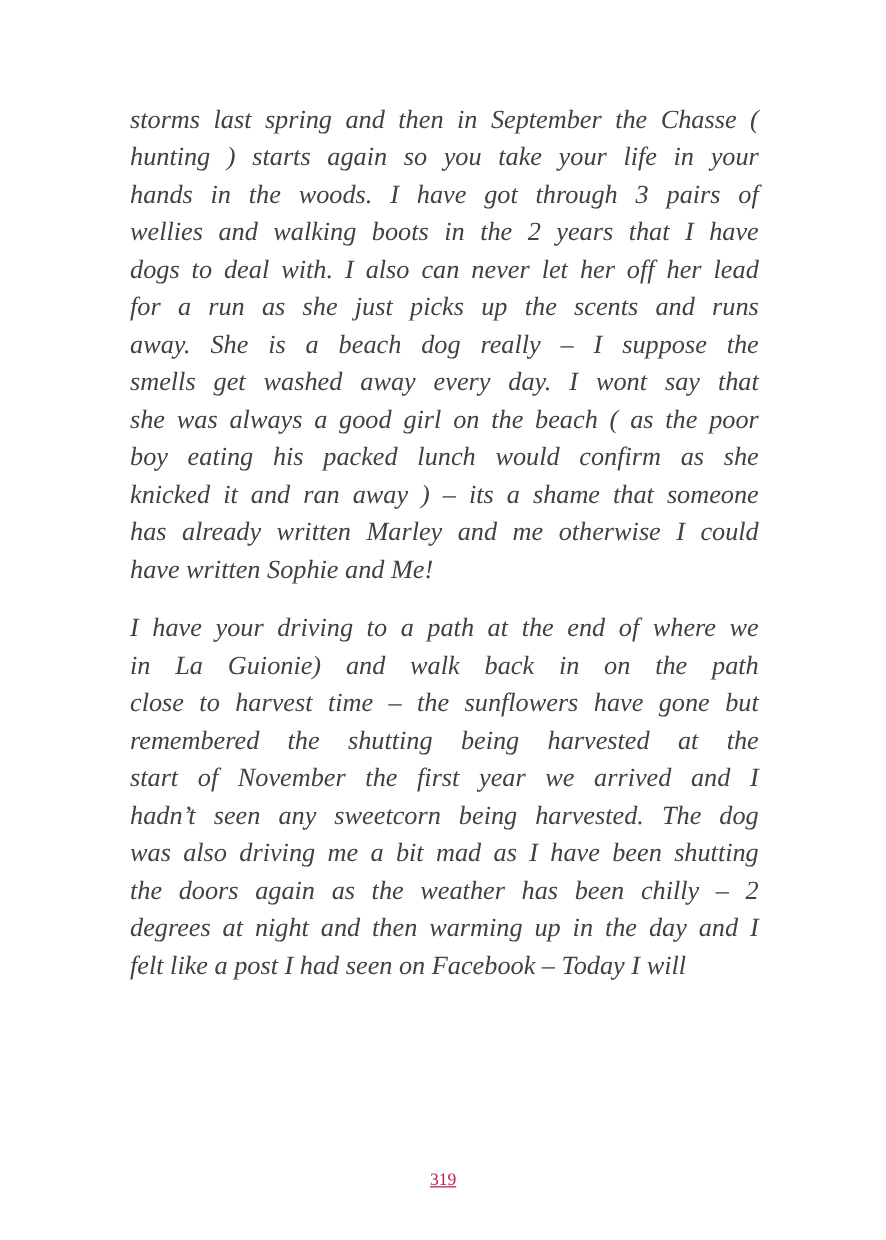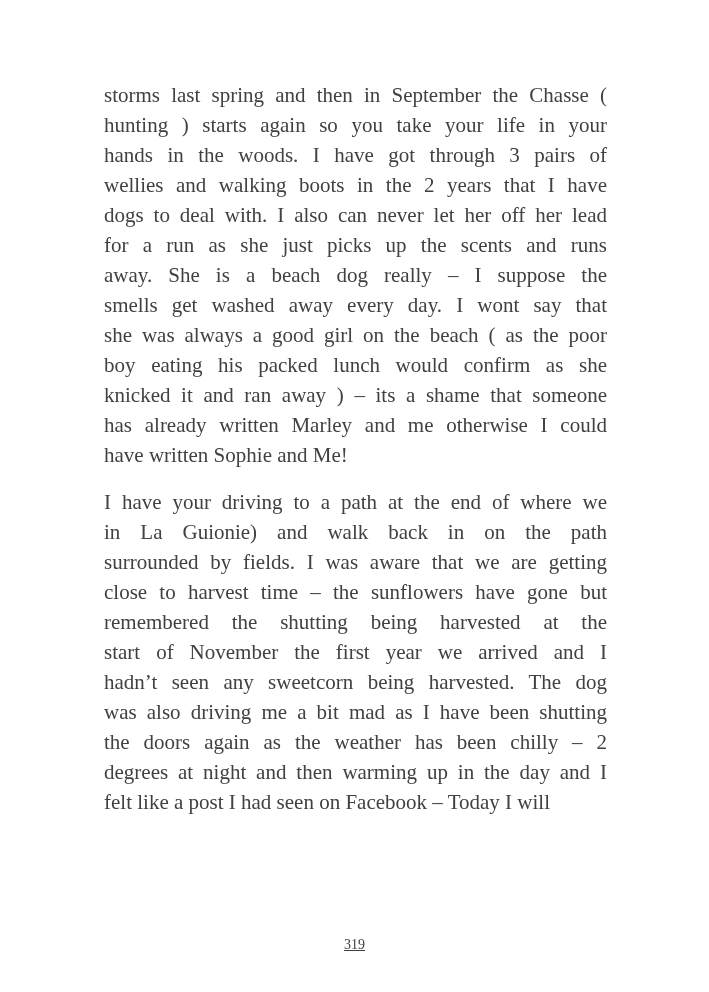--- a/index.html
+++ b/index.html
@@ -23,33 +23,34 @@
     width: 503px;
   }
   .paragraph { margin: 0; padding: 0; }
   .paragraph + .paragraph { margin-top: 17px; }
   .line {
     font-size: 21px;
     line-height: 30px;
     text-align: justify;
     text-align-last: justify;
     white-space: normal;
+    font-style: italic;
   }
   .line.para-end {
     text-align-last: left;
   }
   .page-number {
     position: absolute;
     top: 936px;
     left: 0;
     width: 709px;
     text-align: center;
     font-size: 14px;
     line-height: 18px;
-    color: #404040;
+    color: #be185d;
     text-decoration: underline;
   }
 </style>
 </head>
 <body>
 
 <div class="page">
   <div class="text-block">
 
     <div class="paragraph">
@@ -64,21 +65,20 @@
       <div class="line">she was always a good girl on the beach ( as the poor</div>
       <div class="line">boy eating his packed lunch would confirm as she</div>
       <div class="line">knicked it and ran away ) – its a shame that someone</div>
       <div class="line">has already written Marley and me otherwise I could</div>
       <div class="line para-end">have written Sophie and Me!</div>
     </div>
 
     <div class="paragraph">
       <div class="line">I have your driving to a path at the end of where we</div>
       <div class="line">in La Guionie) and walk back in on the path</div>
-      <div class="line">surrounded by fields. I was aware that we are getting</div>
       <div class="line">close to harvest time – the sunflowers have gone but</div>
       <div class="line">remembered the shutting being harvested at the</div>
       <div class="line">start of November the first year we arrived and I</div>
       <div class="line">hadn’t seen any sweetcorn being harvested. The dog</div>
       <div class="line">was also driving me a bit mad as I have been shutting</div>
       <div class="line">the doors again as the weather has been chilly – 2</div>
       <div class="line">degrees at night and then warming up in the day and I</div>
       <div class="line para-end">felt like a post I had seen on Facebook – Today I will</div>
     </div>
 

